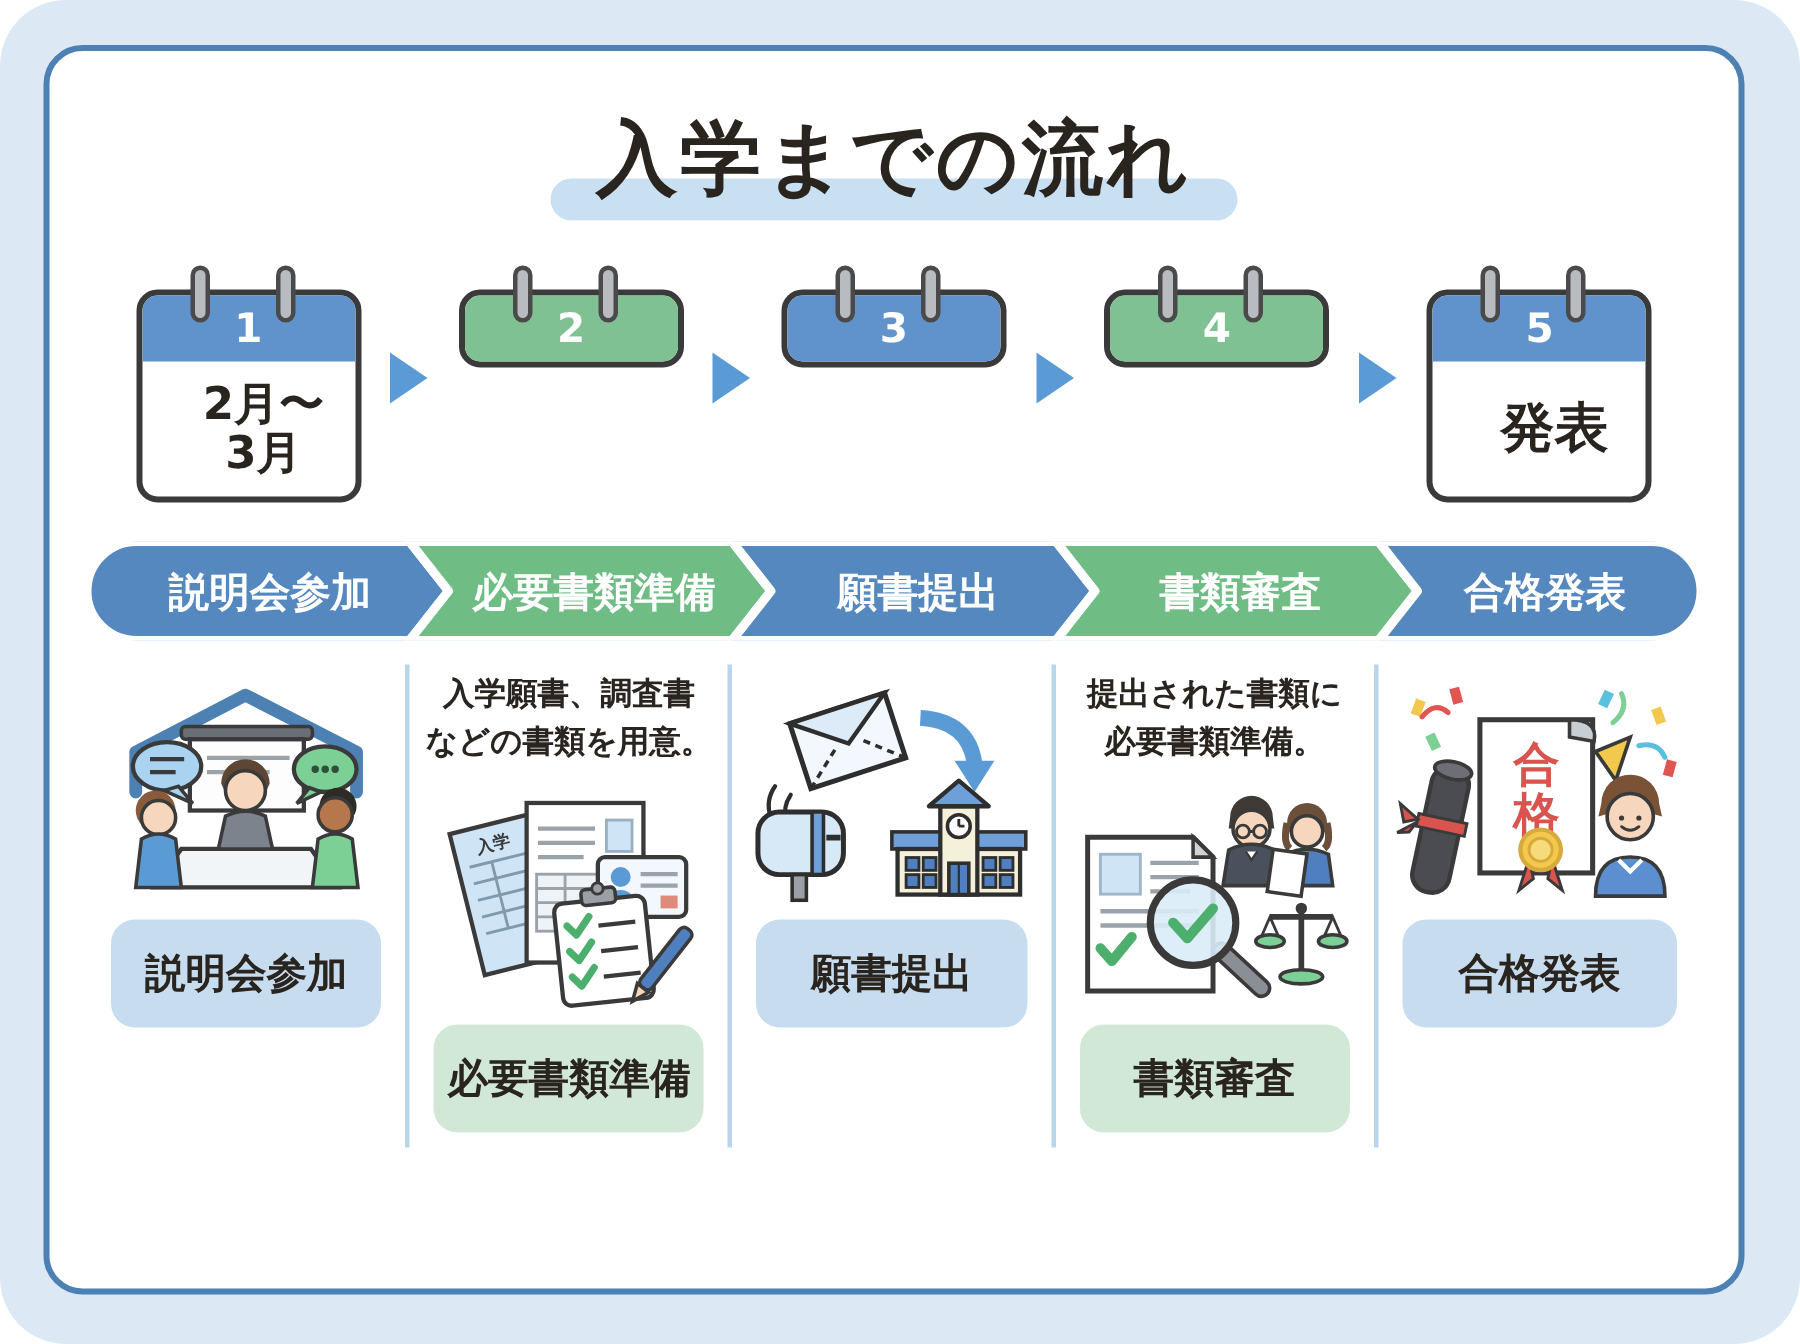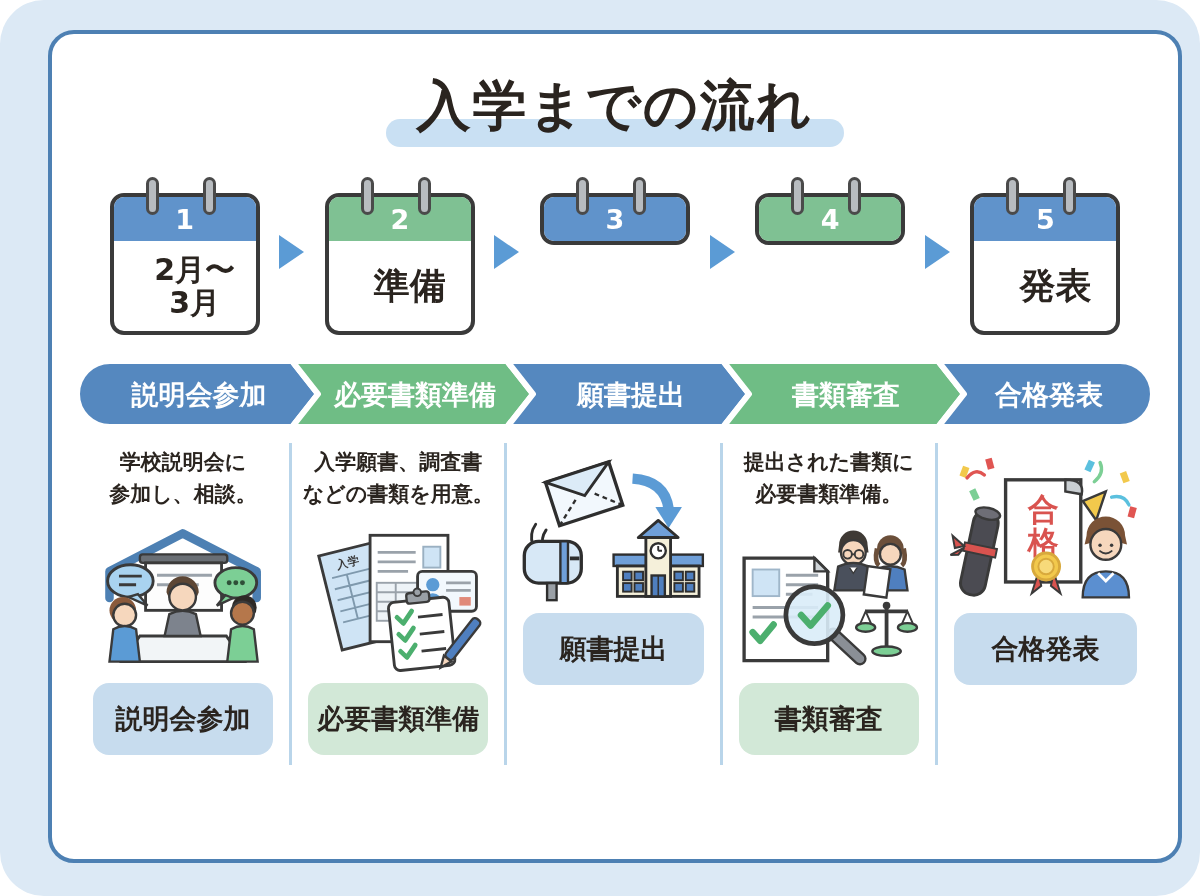--- a/index.html
+++ b/index.html
@@ -3,21 +3,21 @@
 <meta charset="utf-8">
 <style>
   html,body { margin:0; padding:0; }
   body {
     width:1200px; height:896px; position:relative; background:#ffffff;
     font-family:"DejaVu Sans","Liberation Sans",sans-serif; color:#2a241f;
     overflow:hidden;
   }
   .page-bg { position:absolute; inset:0; background:#dce9f5; border-radius:44px; }
   .card {
-    position:absolute; left:48px; top:30px; width:1134px; height:833px;
+    position:absolute; left:29px; top:30px; width:1134px; height:833px;
     box-sizing:border-box; background:#ffffff; border:4px solid #4d80b3;
     border-radius:26px;
   }
   
   .title-wrap { margin-top:36px; text-align:center; }
   .title { display:inline-block; position:relative; font-size:54px; font-weight:800; letter-spacing:2px; }
   .title-pill { position:absolute; left:-30px; right:-30px; bottom:-4px; height:28px;
     background:#c9e0f3; border-radius:14px; }
   .title-text { position:relative; }
   
@@ -76,21 +76,20 @@
         <div class="cal-head blue">1</div>
         <div class="cal-label two-line">2月〜
 3月</div>
       </div>
     </div>
     <div class="calendar">
       <span class="ring r1"></span>
       <span class="ring r2"></span>
       <div class="cal-body">
         <div class="cal-head green">2</div>
-        <div class="cal-label">準備</div>
       </div>
     </div>
     <div class="calendar">
       <span class="ring r1"></span>
       <span class="ring r2"></span>
       <div class="cal-body">
         <div class="cal-head blue">3</div>
       </div>
     </div>
     <div class="calendar">
@@ -125,22 +124,20 @@
       <text x="338" y="43" text-anchor="middle">必要書類準備</text>
       <text x="554" y="43" text-anchor="middle">願書提出</text>
       <text x="769" y="43" text-anchor="middle">書類審査</text>
       <text x="972" y="43" text-anchor="middle">合格発表</text>
     </svg>
   </div>
 
   <div class="cols">
 
     <div class="col">
-      <div class="desc">学校説明会に
-参加し、相談。</div>
       <div class="illus">
         <svg viewBox="0 0 215 160">
           <path d="M30 80 L30 52 L107 12 L185 52 L185 80" fill="none" stroke="#4d80b3" stroke-width="9" stroke-linejoin="round" stroke-linecap="round"></path>
           <rect x="62" y="34" width="92" height="9" rx="3" fill="#6a6f75" stroke="#3a3a3a" stroke-width="2.5"></rect>
           <rect x="68" y="43" width="80" height="50" fill="#fdfdfd" stroke="#3a3a3a" stroke-width="3"></rect>
           <path d="M80 56 H138 M80 66 H124" stroke="#9aa2aa" stroke-width="3"></path>
           <ellipse cx="52" cy="62" rx="24" ry="17" fill="#a9d3f0" stroke="#3a3a3a" stroke-width="3"></ellipse>
           <path d="M60 76 L70 88 L50 79 Z" fill="#a9d3f0" stroke="#3a3a3a" stroke-width="2.5"></path>
           <path d="M40 57 H64 M40 66 H58" stroke="#3a3a3a" stroke-width="3"></path>
           <ellipse cx="163" cy="64" rx="22" ry="16" fill="#7ccf95" stroke="#3a3a3a" stroke-width="3"></ellipse>

